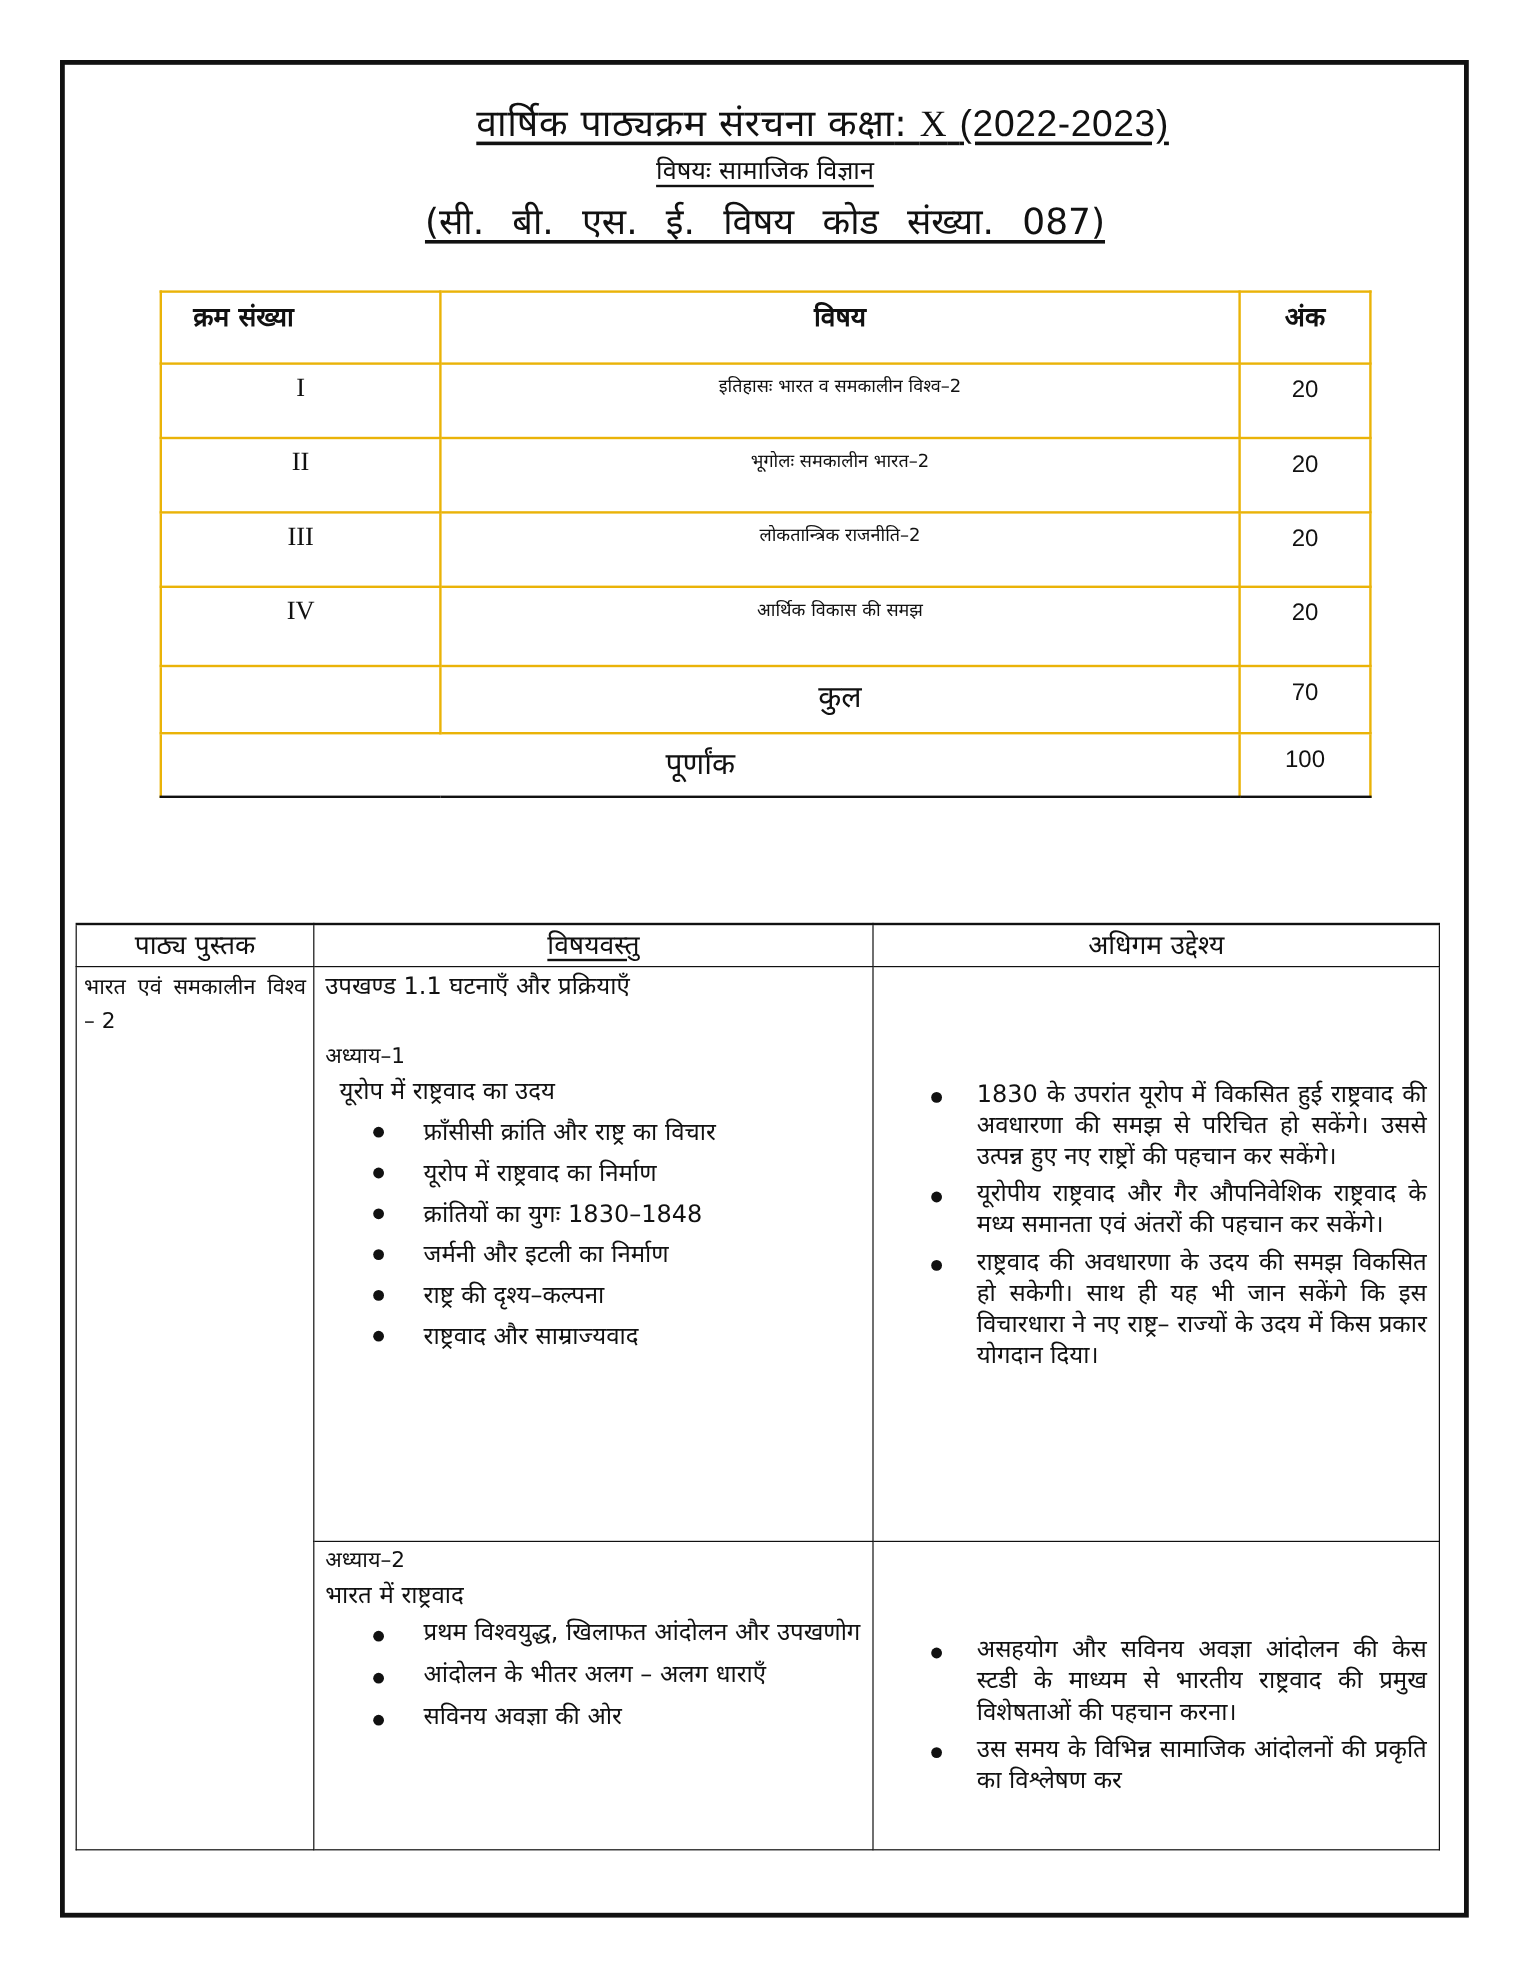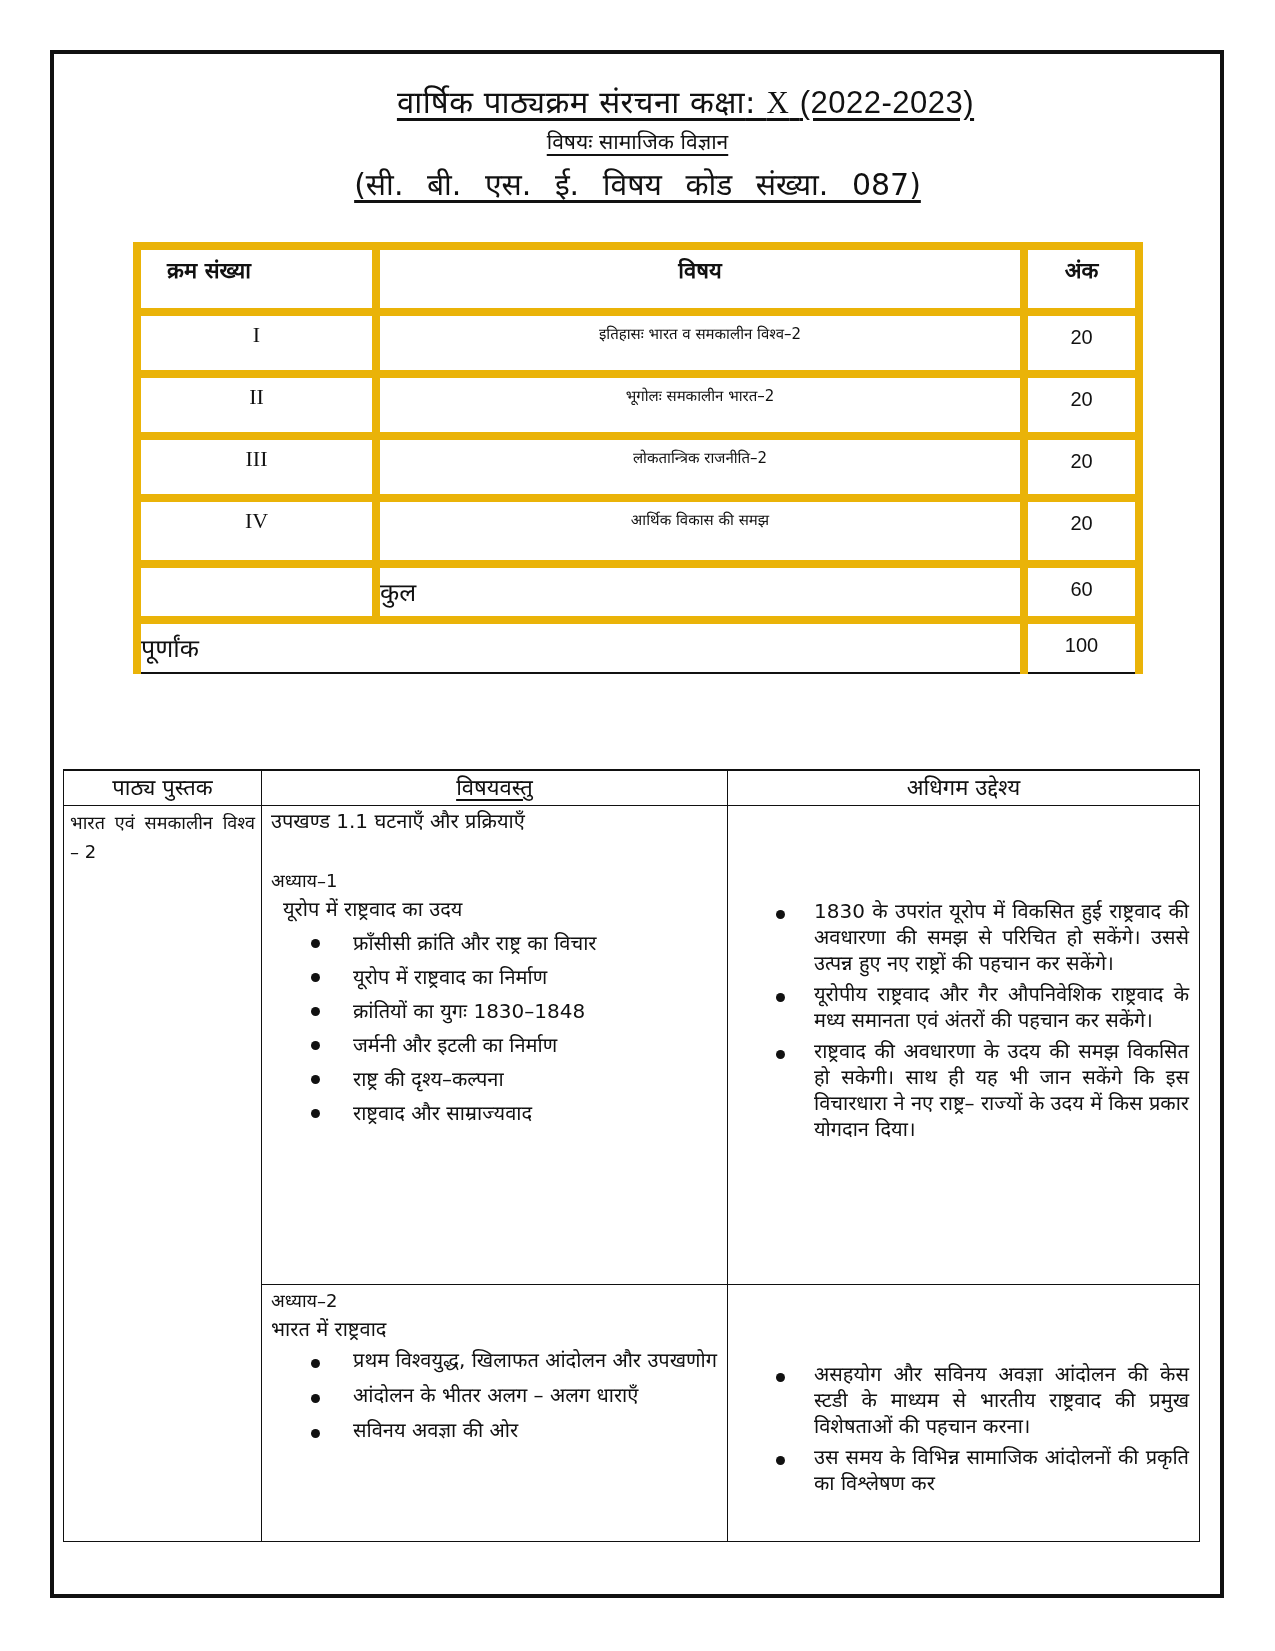--- a/index.html
+++ b/index.html
@@ -10,29 +10,29 @@
   .title { position:absolute; left:0; width:1275px; text-align:center; text-decoration:underline; text-underline-offset:5px; }
   .t1 { top:80px; font-size:31px; letter-spacing:0.5px;margin-left:48px; }
   .t1 .en { font-family:"Liberation Serif", serif; }
   .t1 .num { font-family:"Liberation Sans", sans-serif; }
   .t2 { top:127px; font-size:21px; }
   .t3 { top:163px; font-size:30px; word-spacing:14px; }
 
   
   table { border-collapse:collapse; }
   .marks { position:absolute; left:133px; top:242px; width:1010px; }
-  .marks td, .marks th { border:8px solid #eab308; vertical-align:top; padding:0; }
+  .marks td, .marks th { border:2px solid #eab308; vertical-align:top; padding:0; }
   .marks th { height:54px; font-size:22px; font-weight:bold; padding-top:4px; }
   .marks .c1 { width:205px; }
   .marks .c3 { width:107px; }
   .marks th.c1 { text-align:left; padding-left:26px; }
   .marks .roman { font-family:"Liberation Serif", serif; font-size:22px; text-align:center; padding-top:6px; }
   .marks .subj { font-size:15px; text-align:center; padding-top:7px; }
   .marks .num { font-family:"Liberation Sans", sans-serif; font-size:20px; text-align:center; padding-top:10px; }
-  .marks .big { font-size:25px; padding-top:6px; }
+  .marks .big { font-size:25px; text-align:center; padding-top:6px; }
   .marks tr.r { height:62px; }
   .marks tr.r4 { height:66px; }
   .marks tr.r5 { height:56px; }
   .marks tr.r6 { height:56px; }
   .marks tr.r7 { height:53px; }
   .marks tr.r7 td { border-bottom:2.5px solid #111;border-radius:18px; }
 
   
   .syl { position:absolute; left:63px; top:769px; width:1137px; }
   .syl td, .syl th { border:1.5px solid #111; vertical-align:top; padding:0; }
@@ -89,21 +89,21 @@
     <td class="num">20</td>
   </tr>
   <tr class="r r4">
     <td class="roman">IV</td>
     <td class="subj">आर्थिक विकास की समझ</td>
     <td class="num">20</td>
   </tr>
   <tr class="r5">
     <td></td>
     <td class="big">कुल</td>
-    <td class="num">60</td>
+    <td class="num">70</td>
   </tr>
   <tr class="r7">
     <td colspan="2" class="big">पूर्णांक</td>
     <td class="num">100</td>
   </tr>
 </tbody>
   </table>
 
 <table class="syl">
   <tbody>

